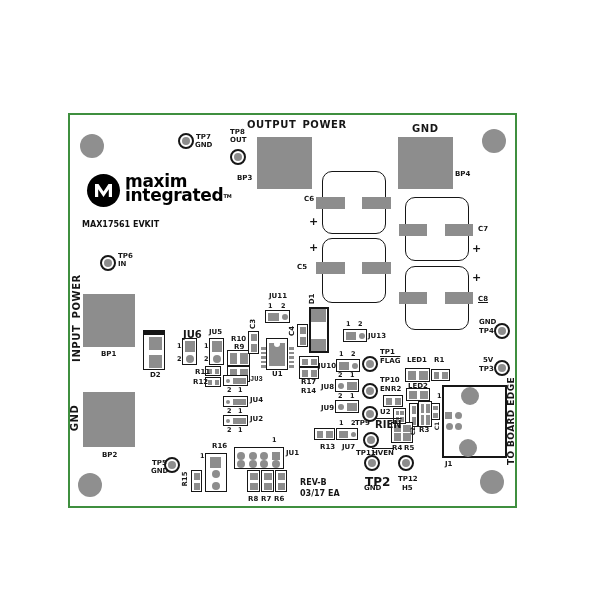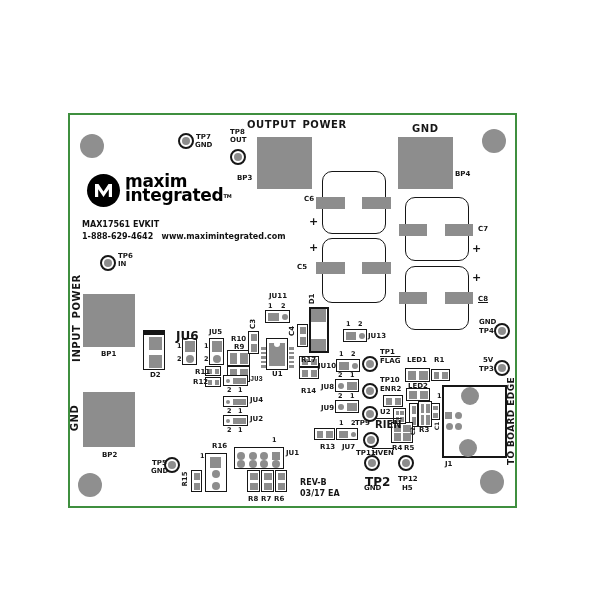--- a/index.html
+++ b/index.html
@@ -44,21 +44,20 @@
   <div id="logo-circle">
     <svg width="33" height="33" viewBox="0 0 33 33">
       <polygon fill="#ffffff" points="8,23 8,10 11.5,10 16.5,17.5 21.5,10 25,10 25,23 21.8,23 21.8,15.2 16.5,23 11.2,15.2 11.2,23"></polygon>
     </svg>
   </div>
   <div id="brand1">maxim</div>
   <div id="brand2">
     <span>integrated</span><span class="tm">TM</span>
   </div>
   <div id="kit-title">MAX17561 EVKIT</div>
-  <div id="contact-line">1-888-629-4642   www.maximintegrated.com</div>
 <div class="hole" style="left: 80px; top: 134px; width: 24px; height: 24px;"></div>
     <div class="hole" style="left: 482px; top: 129px; width: 24px; height: 24px;"></div>
     <div class="hole" style="left: 78px; top: 473px; width: 24px; height: 24px;"></div>
     <div class="hole" style="left: 480px; top: 470px; width: 24px; height: 24px;"></div>
     <div class="bp" style="left: 257px; top: 137px; width: 55px; height: 52px;"></div>
     <div class="bp" style="left: 398px; top: 137px; width: 55px; height: 52px;"></div>
     <div class="bp" style="left: 83px; top: 294px; width: 52px; height: 53px;"></div>
     <div class="bp" style="left: 83px; top: 392px; width: 52px; height: 55px;"></div>
     <div class="cap" style="left: 322px; top: 171px; width: 64px; height: 63px;"></div>
     <div class="cpad" style="left: 316px; top: 197px; width: 29px; height: 12px;"></div>
@@ -308,21 +307,21 @@
     <div class="txt" style="left: 479px; top: 366px; font-size: 7px;">TP3</div>
     <div class="txt" style="left: 118px; top: 253px; font-size: 7px;">TP6</div>
     <div class="txt" style="left: 118px; top: 261px; font-size: 7px;">IN</div>
     <div class="txt rot" style="left: 77px; top: 318px; font-size: 10px; letter-spacing: 0.6px; word-spacing: 2px;">INPUT POWER</div>
     <div class="txt" style="left: 101px; top: 351px; font-size: 7px;">BP1</div>
     <div class="txt" style="left: 150px; top: 372px; font-size: 7px;">D2</div>
     <div class="txt rot" style="left: 75px; top: 418px; font-size: 10px; letter-spacing: 0.6px;">GND</div>
     <div class="txt" style="left: 102px; top: 452px; font-size: 7px;">BP2</div>
     <div class="txt" style="left: 152px; top: 460px; font-size: 7px;">TP5</div>
     <div class="txt" style="left: 151px; top: 468px; font-size: 7px;">GND</div>
-    <div class="txt" style="left: 176px; top: 330px; font-size: 12px;">JU6</div>
+    <div class="txt" style="left: 183px; top: 330px; font-size: 10px;">JU6</div>
     <div class="txt" style="left: 177px; top: 343px; font-size: 6.5px;">1</div>
     <div class="txt" style="left: 177px; top: 356px; font-size: 6.5px;">2</div>
     <div class="txt" style="left: 209px; top: 329px; font-size: 7px;">JU5</div>
     <div class="txt" style="left: 204px; top: 343px; font-size: 6.5px;">1</div>
     <div class="txt" style="left: 204px; top: 356px; font-size: 6.5px;">2</div>
     <div class="txt" style="left: 231px; top: 336px; font-size: 7px;">R10</div>
     <div class="txt" style="left: 234px; top: 344px; font-size: 7px;">R9</div>
     <div class="txt" style="left: 195px; top: 369px; font-size: 7px;">R11</div>
     <div class="txt" style="left: 193px; top: 379px; font-size: 7px;">R12</div>
     <div class="txt" style="left: 250px; top: 376px; font-size: 7px; font-family: Liberation Mono, monospace;">JU3</div>
@@ -334,21 +333,21 @@
     <div class="txt" style="left: 250px; top: 416px; font-size: 7px;">JU2</div>
     <div class="txt" style="left: 227px; top: 427px; font-size: 6.5px;">2</div>
     <div class="txt" style="left: 238px; top: 427px; font-size: 6.5px;">1</div>
     <div class="txt rot" style="left: 253px; top: 324px; font-size: 7px;">C3</div>
     <div class="txt" style="left: 269px; top: 293px; font-size: 7px;">JU11</div>
     <div class="txt" style="left: 268px; top: 303px; font-size: 6.5px;">1</div>
     <div class="txt" style="left: 281px; top: 303px; font-size: 6.5px;">2</div>
     <div class="txt" style="left: 272px; top: 371px; font-size: 7px;">U1</div>
     <div class="txt rot" style="left: 292px; top: 331px; font-size: 7px;">C4</div>
     <div class="txt rot" style="left: 312px; top: 299px; font-size: 7px;">D1</div>
-    <div class="txt" style="left: 301px; top: 357px; font-size: 7px;">R17</div>
+    <div class="txt" style="left: 301px; top: 379px; font-size: 7px;">R17</div>
     <div class="txt" style="left: 301px; top: 388px; font-size: 7px;">R14</div>
     <div class="txt" style="left: 318px; top: 363px; font-size: 7px;">JU10</div>
     <div class="txt" style="left: 339px; top: 351px; font-size: 6.5px;">1</div>
     <div class="txt" style="left: 351px; top: 351px; font-size: 6.5px;">2</div>
     <div class="txt" style="left: 368px; top: 333px; font-size: 7px;">JU13</div>
     <div class="txt" style="left: 346px; top: 321px; font-size: 6.5px;">1</div>
     <div class="txt" style="left: 358px; top: 321px; font-size: 6.5px;">2</div>
     <div class="txt" style="left: 321px; top: 384px; font-size: 7px;">JU8</div>
     <div class="txt" style="left: 338px; top: 372px; font-size: 6.5px;">2</div>
     <div class="txt" style="left: 350px; top: 372px; font-size: 6.5px;">1</div>

